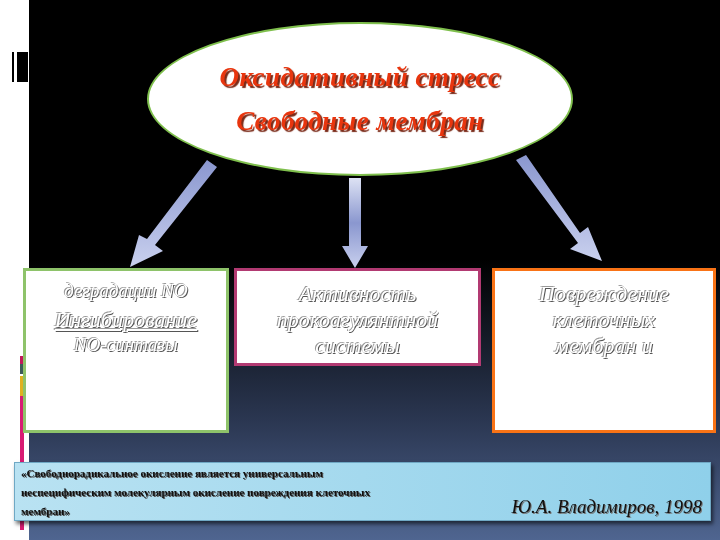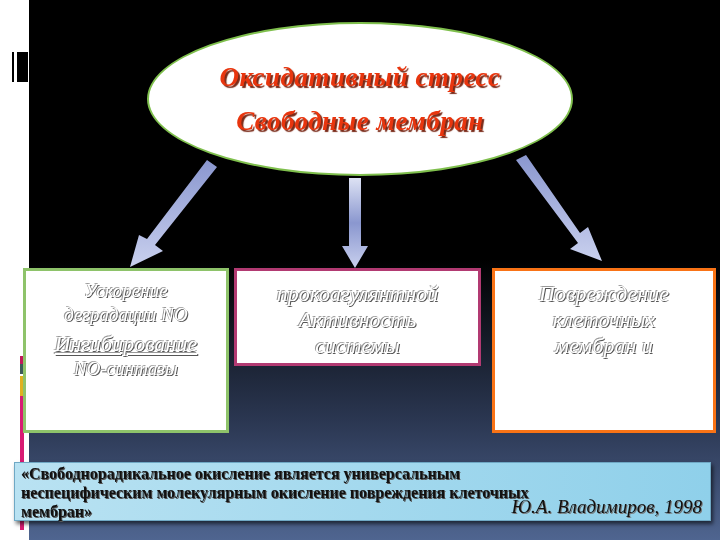--- a/index.html
+++ b/index.html
@@ -20,21 +20,21 @@
   .box .t { font-style: italic; font-size: 22px; line-height: 26px; color: #fff;
     text-shadow: -1px -1px 0 #9a9a9a, 1px 1px 0 #555; }
   .box1 { left: 23px; top: 268px; width: 206px; height: 165px; border: 3px solid #8ec36a; padding-top: 8px; }
   .box2 { left: 234px; top: 268px; width: 247px; height: 98px; border: 3px solid #b23a72; padding-top: 10px; }
   .box3 { left: 492px; top: 268px; width: 224px; height: 165px; border: 3px solid #f97316; padding-top: 10px; }
   .box1 .t.small { font-size: 19px; line-height: 24px; }
   .box1 .t.u { text-decoration: underline; margin-top: 4px; }
   .quote { position: absolute; left: 14px; top: 462px; width: 697px; height: 59px;
     background: linear-gradient(to right, #b9e2f2, #8fd0ea); border: 1px solid #6fa8c4;
     box-shadow: 2px 3px 4px rgba(0,0,0,0.6); box-sizing: border-box; padding: 1px 6px; }
-  .quote .q { font-weight: bold; font-size: 16px; line-height: 19px; color: #111;
+  .quote .q { font-weight: bold; font-size: 11px; line-height: 19px; color: #111;
     text-shadow: 1px 1px 0 #555; }
   .quote .author { position: absolute; right: 8px; bottom: 2px; font-style: italic; font-size: 19px; color: #111; text-shadow: 1px 1px 0 #777; }
 </style>
 </head>
 <body>
 
 <div class="left-strip"></div>
 <div class="marker"></div>
 
 <div class="slide"></div>
@@ -74,29 +74,28 @@
   <defs>
       <linearGradient id="gc" x1="0" y1="0" x2="0" y2="1">
         <stop offset="0" stop-color="#8a97cf"></stop>
         <stop offset="1" stop-color="#c9d0ee"></stop>
       </linearGradient>
     </defs>
   <polygon points="8,5 18,0 72,78 80,72 94,106 62,94 70,88" fill="url(#gc)"></polygon>
 </svg>
 
 <div class="box box1">
-  <div class="t small">Ускорение</div>
   <div class="t small">деградации NO</div>
   <div class="t u">Ингибирование</div>
   <div class="t small">NO-синтазы</div>
 </div>
 
 <div class="box box2">
+  <div class="t">Активность</div>
   <div class="t">прокоагулянтной</div>
-  <div class="t">Активность</div>
   <div class="t">системы</div>
 </div>
 
 <div class="box box3">
   <div class="t">Повреждение</div>
   <div class="t">клеточных</div>
   <div class="t">мембран и</div>
 </div>
 
 <div class="quote">

